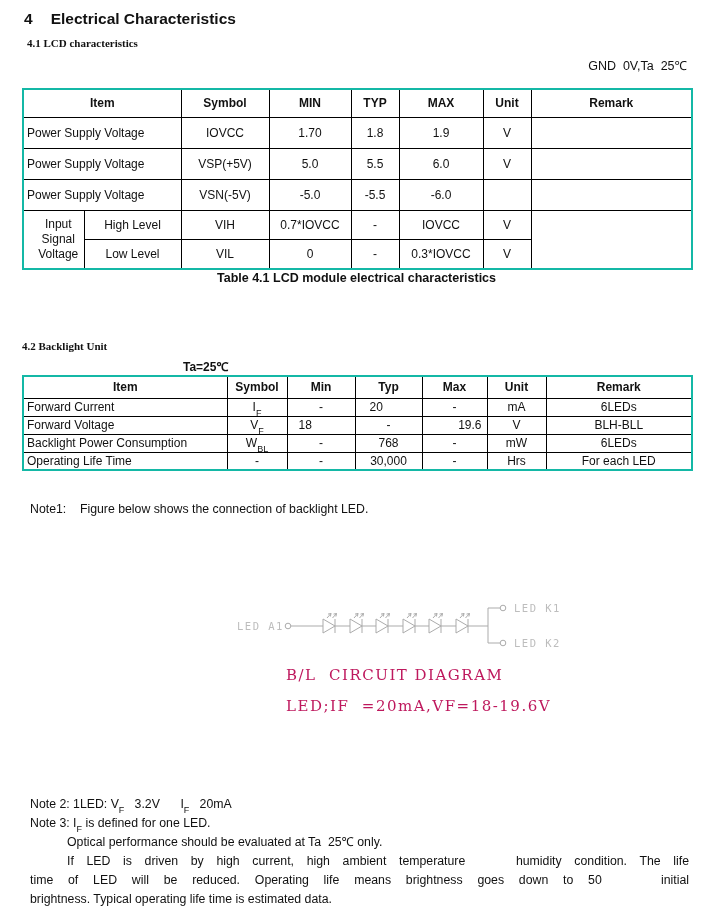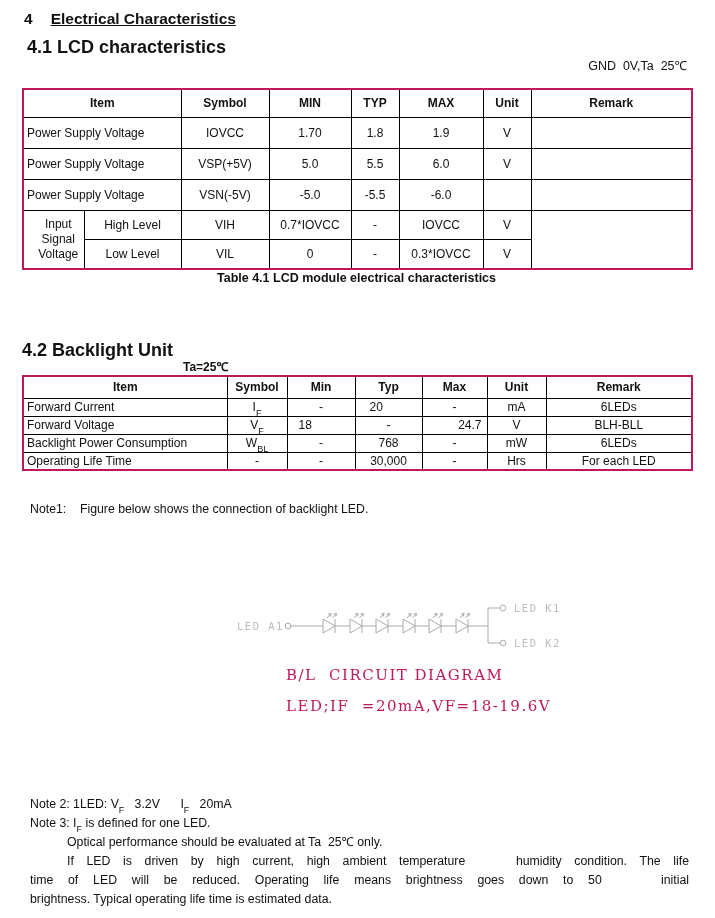--- a/index.html
+++ b/index.html
@@ -4,30 +4,30 @@
 <style>
   * { margin:0; padding:0; box-sizing:border-box; }
   html,body { background:#ffffff; }
   body {
     width:715px; height:918px;
     font-family:"Liberation Sans", sans-serif;
     color:#111111;
   }
   .page { position:relative; width:715px; height:918px; overflow:hidden; background:#fff; }
 
-  .h1 { position:absolute; top:10px; left:24px; font-size:15.5px; font-weight:bold;text-decoration:underline; }
+  .h1 { position:absolute; top:10px; left:24px; font-size:15.5px; font-weight:bold; }
   .h1 .num { display:inline-block; margin-right:18px; }
-  .h2 { font-size:18px; font-weight:bold; }
+  .h2 { font-size:11px; font-weight:bold;font-family:Liberation Serif, serif; }
   .h2-lcd { position:absolute; top:37px; left:27px; }
   .gnd { position:absolute; top:57px; right:28px; font-size:12.5px; white-space:pre; }
   .h2-bl { position:absolute; top:340px; left:22px; }
   .ta-cond { position:absolute; top:358px; left:183px; font-size:12px; font-weight:bold; }
 
   table { border-collapse:collapse; table-layout:fixed; background:#fff; }
-  .dtable { position:absolute; left:22px; width:669px; border:2px solid #be185d; }
+  .dtable { position:absolute; left:22px; width:669px; border:2px solid #14b8a6; }
   .t1 { top:88px; }
   .t2 { top:375px; }
   th, td { border:1px solid #000; font-size:12px; text-align:center; padding:0 1px; overflow:hidden; }
   th { font-weight:bold; }
   .r28 { height:28px; } .r31 { height:31px; } .r29 { height:29px; } .r30 { height:30px; }
   .r22 { height:22px; } .r18 { height:18px; }
   .cell-item { text-align:left; padding-left:3px; }
   .cell-group { text-align:center; padding-left:10px; line-height:15px; font-size:12px; }
   .cell-left { text-align:left; padding-left:14px; }
   .cell-left2 { text-align:left; padding-left:11px; }
@@ -166,21 +166,21 @@
       <td class="cell-left">20</td>
       <td>-</td>
       <td>mA</td>
       <td>6LEDs</td>
     </tr>
     <tr class="r18">
       <td class="cell-item">Forward Voltage</td>
       <td><span>V</span><sub>F</sub></td>
       <td class="cell-left2">18</td>
       <td>-</td>
-      <td class="cell-right">24.7</td>
+      <td class="cell-right">19.6</td>
       <td>V</td>
       <td>BLH-BLL</td>
     </tr>
     <tr class="r18">
       <td class="cell-item">Backlight Power Consumption</td>
       <td><span>W</span><sub>BL</sub></td>
       <td>-</td>
       <td>768</td>
       <td>-</td>
       <td>mW</td>

